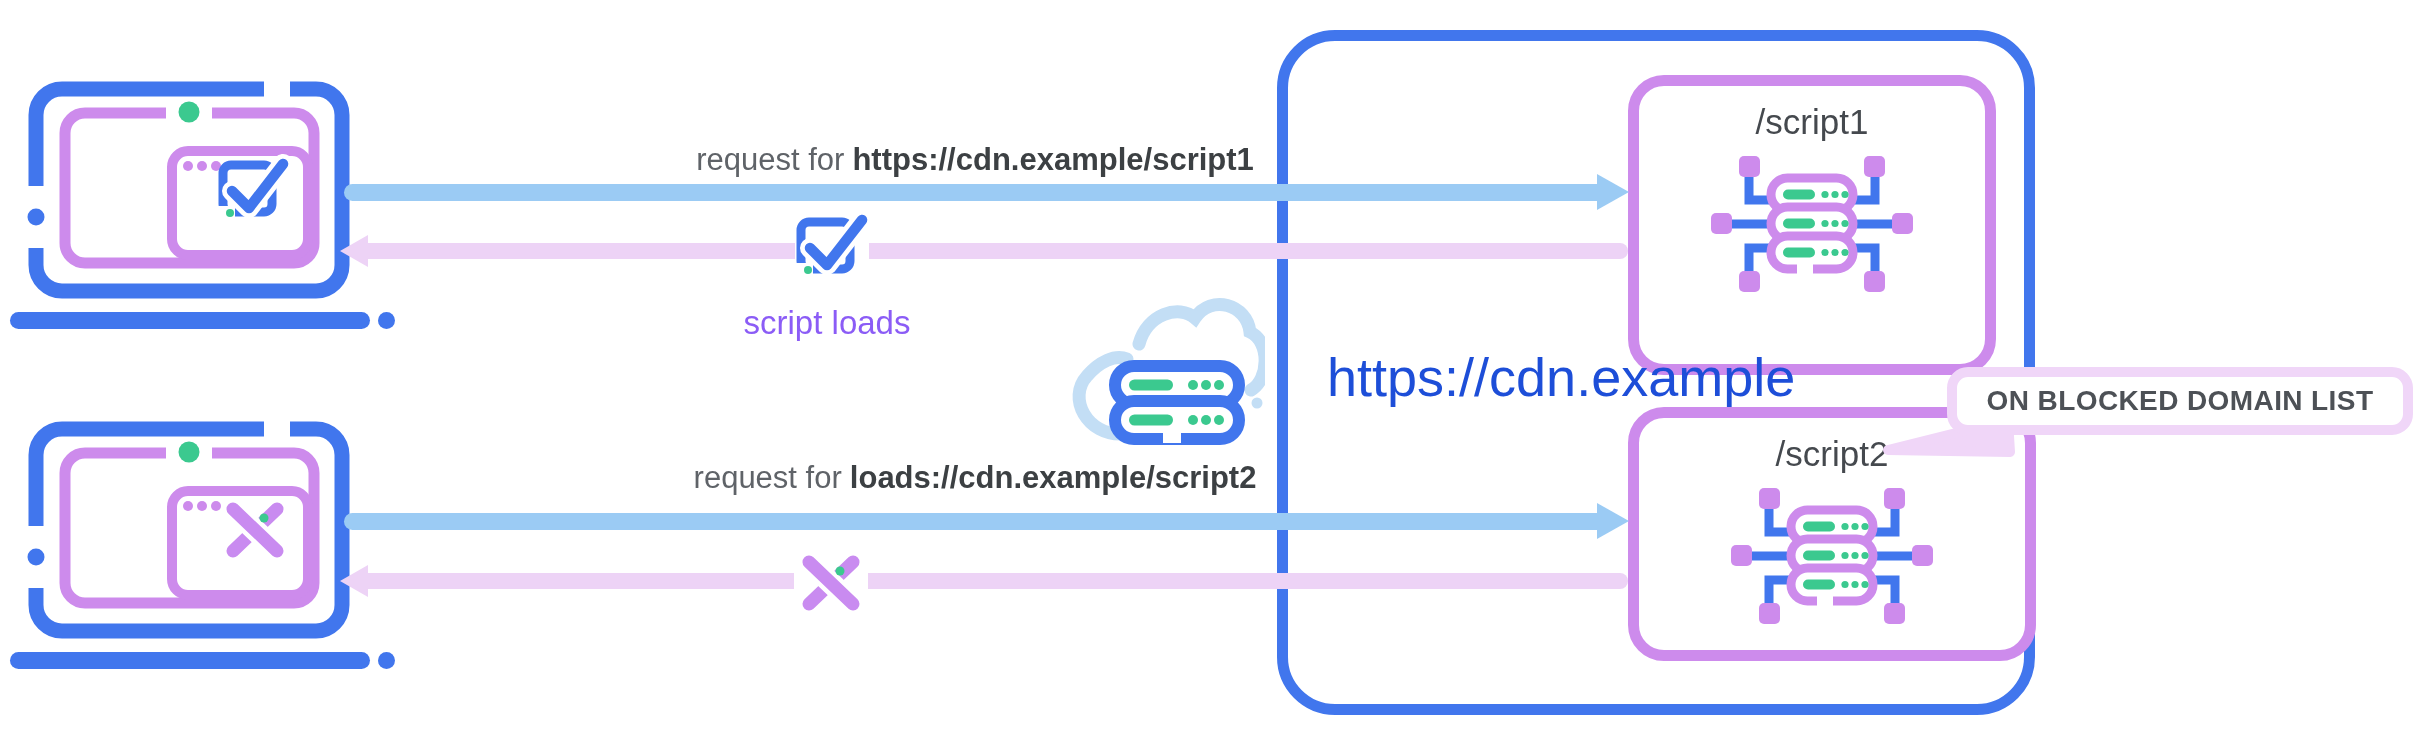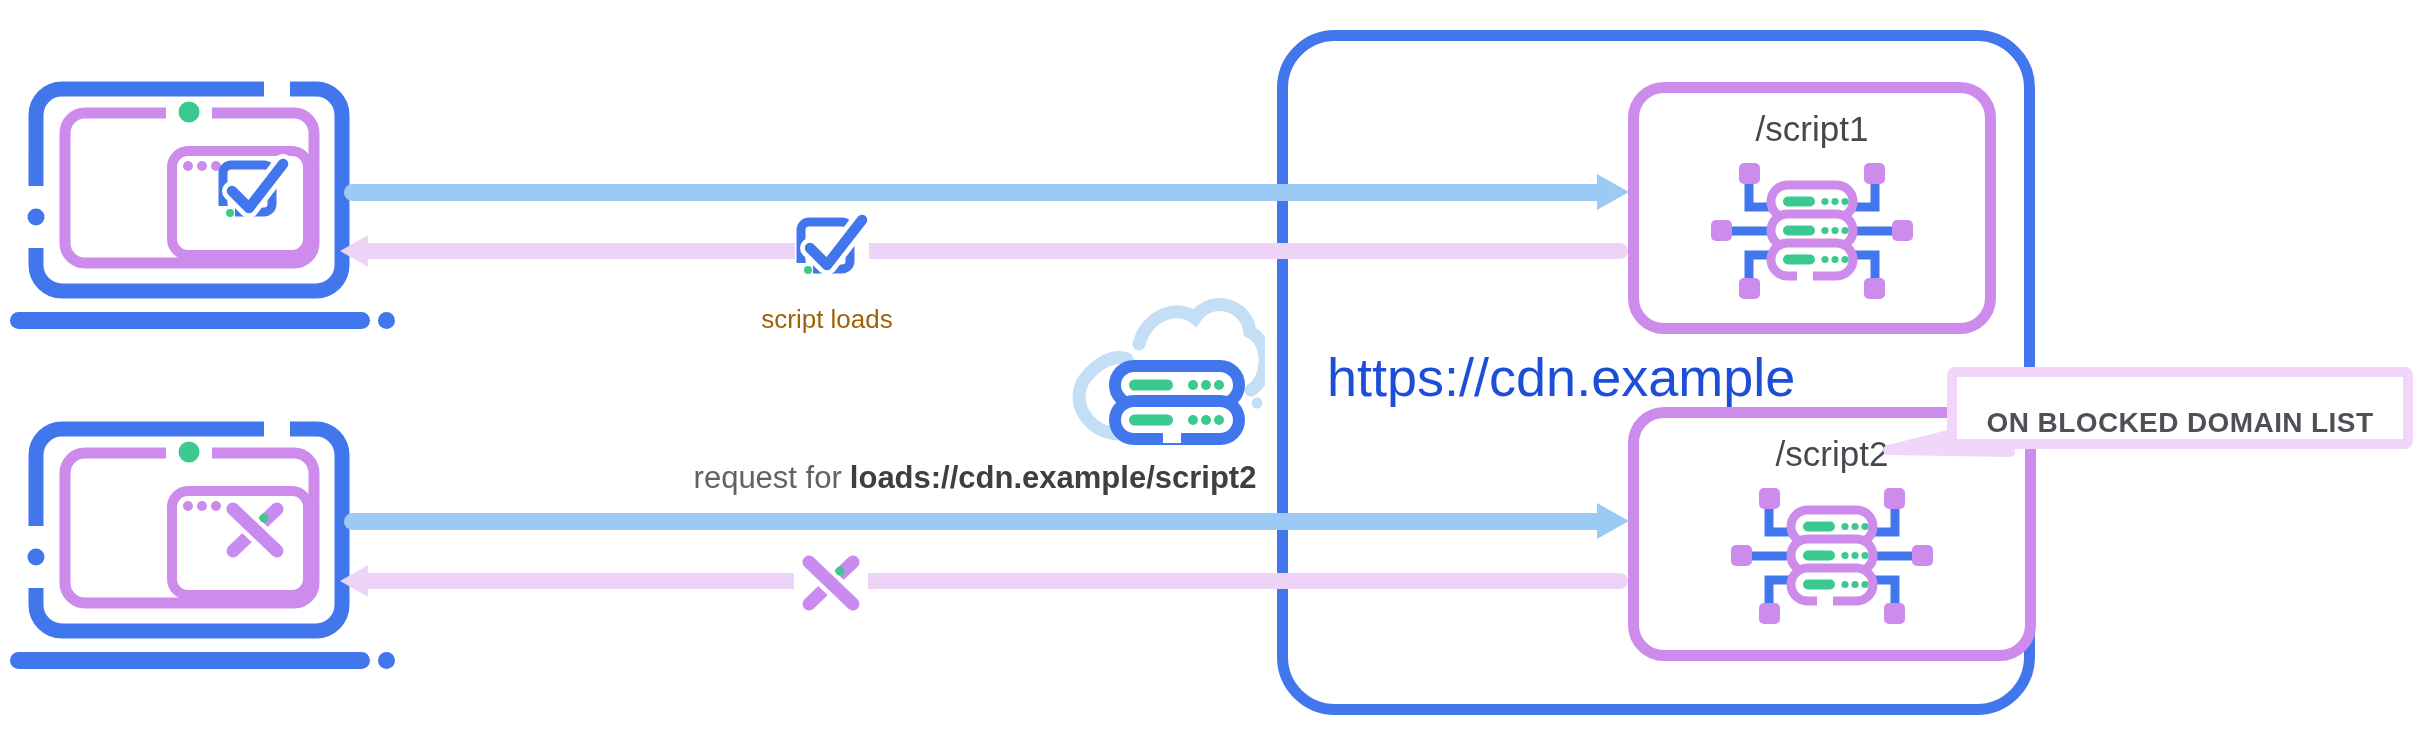--- a/index.html
+++ b/index.html
@@ -15,37 +15,37 @@
   .bar-lav{background:#EDD3F6;height:16px;border-radius:0 10px 10px 0;}
   .tri{position:absolute;width:0;height:0;z-index:4;}
   .tri-right{border-top:18px solid transparent;border-bottom:18px solid transparent;border-left:32px solid #9BCBF4;}
   .tri-left{border-top:16px solid transparent;border-bottom:16px solid transparent;border-right:28px solid #EDD3F6;}
 
   
   .req{position:absolute;left:352px;width:1246px;text-align:center;
        font-size:31px;color:#5F6368;z-index:4;}
   .req b{color:#3C4043;margin-left:.26em;font-weight:bold;}
   .resp{position:absolute;left:352px;width:950px;text-align:center;
-        font-size:26px;color:#a16207;z-index:4;}
+        font-size:33px;color:#8b5cf6;z-index:4;}
   .cdn-label{position:absolute;left:1327px;top:346px;font-size:54px;color:#1d4ed8;z-index:3;}
 
   
   .cdn-box{position:absolute;left:1277px;top:30px;width:758px;height:685px;
            border:11px solid #4176ED;border-radius:58px;box-sizing:border-box;z-index:1;}
   .ep{position:absolute;background:#fff;border:11px solid #CD8BEC;border-radius:36px;
       box-sizing:border-box;display:flex;flex-direction:column;align-items:center;z-index:2;}
-  .ep1{left:1628px;top:82px;width:368px;height:252px;align-items:center;}
+  .ep1{left:1628px;top:75px;width:368px;height:300px;align-items:center;}
   .ep2{left:1628px;top:407px;width:408px;height:254px;}
   .ep-label{font-size:35px;color:#45494E;margin-top:16px;}
   .ep svg{margin-top:12px;}
 
   
-  .callout{position:absolute;left:1947px;top:367px;width:466px;height:82px;background:#fff;
-           border:10px solid #F0D6F8;border-radius:8px;box-sizing:border-box;
-           display:flex;align-items:flex-end;justify-content:center;z-index:6;}
+  .callout{position:absolute;left:1947px;top:367px;width:466px;height:68px;background:#fff;
+           border:10px solid #F0D6F8;border-radius:21px;box-sizing:border-box;
+           display:flex;align-items:center;justify-content:center;z-index:6;}
   .callout-text{font-size:28px;font-weight:bold;color:#4D5156;letter-spacing:.4px;white-space:nowrap;}
   .tail{position:absolute;left:1876px;top:414px;z-index:5;}
 
   .icon-badge{position:absolute;z-index:5;}
 </style>
 </head>
 <body>
 
 <div class="canvas">
 
@@ -87,20 +87,21 @@
     <g transform="translate(210,78)">
       <path d="M59,15 L15,57" stroke="#C98BF0" stroke-width="13" fill="none" stroke-linecap="round"></path>
       <path d="M15,15 L59,57" stroke="#fff" stroke-width="22" fill="none" stroke-linecap="round"></path>
       <path d="M15,15 L59,57" stroke="#C98BF0" stroke-width="13" fill="none" stroke-linecap="round"></path>
       <circle cx="46" cy="24" r="4.5" fill="#3BC98F"></circle>
     </g>
     <rect x="2" y="236" width="360" height="17" rx="8.5" fill="#4176ED"></rect>
     <rect x="370" y="236" width="17" height="17" rx="8.5" fill="#4176ED"></rect>
   </svg>
 
+  <div class="req" style="top:142px"><span>request for</span><b>https://cdn.example/script1</b></div>
 
   <div class="bar bar-blue" style="left:344px;top:184px;width:1254px"></div>
   <div class="tri tri-right" style="left:1597px;top:174px"></div>
 
   <div class="bar bar-lav" style="left:366px;top:243px;width:1262px"></div>
   <div class="tri tri-left" style="left:340px;top:235px"></div>
 
   <svg class="icon-badge" style="left:795px;top:213px" width="74" height="72" viewBox="0 0 74 72">
     <rect x="0" y="0" width="74" height="72" fill="#fff"></rect>
     <rect x="6" y="9" width="49" height="47" rx="8" fill="#fff" stroke="#4176ED" stroke-width="9"></rect>

